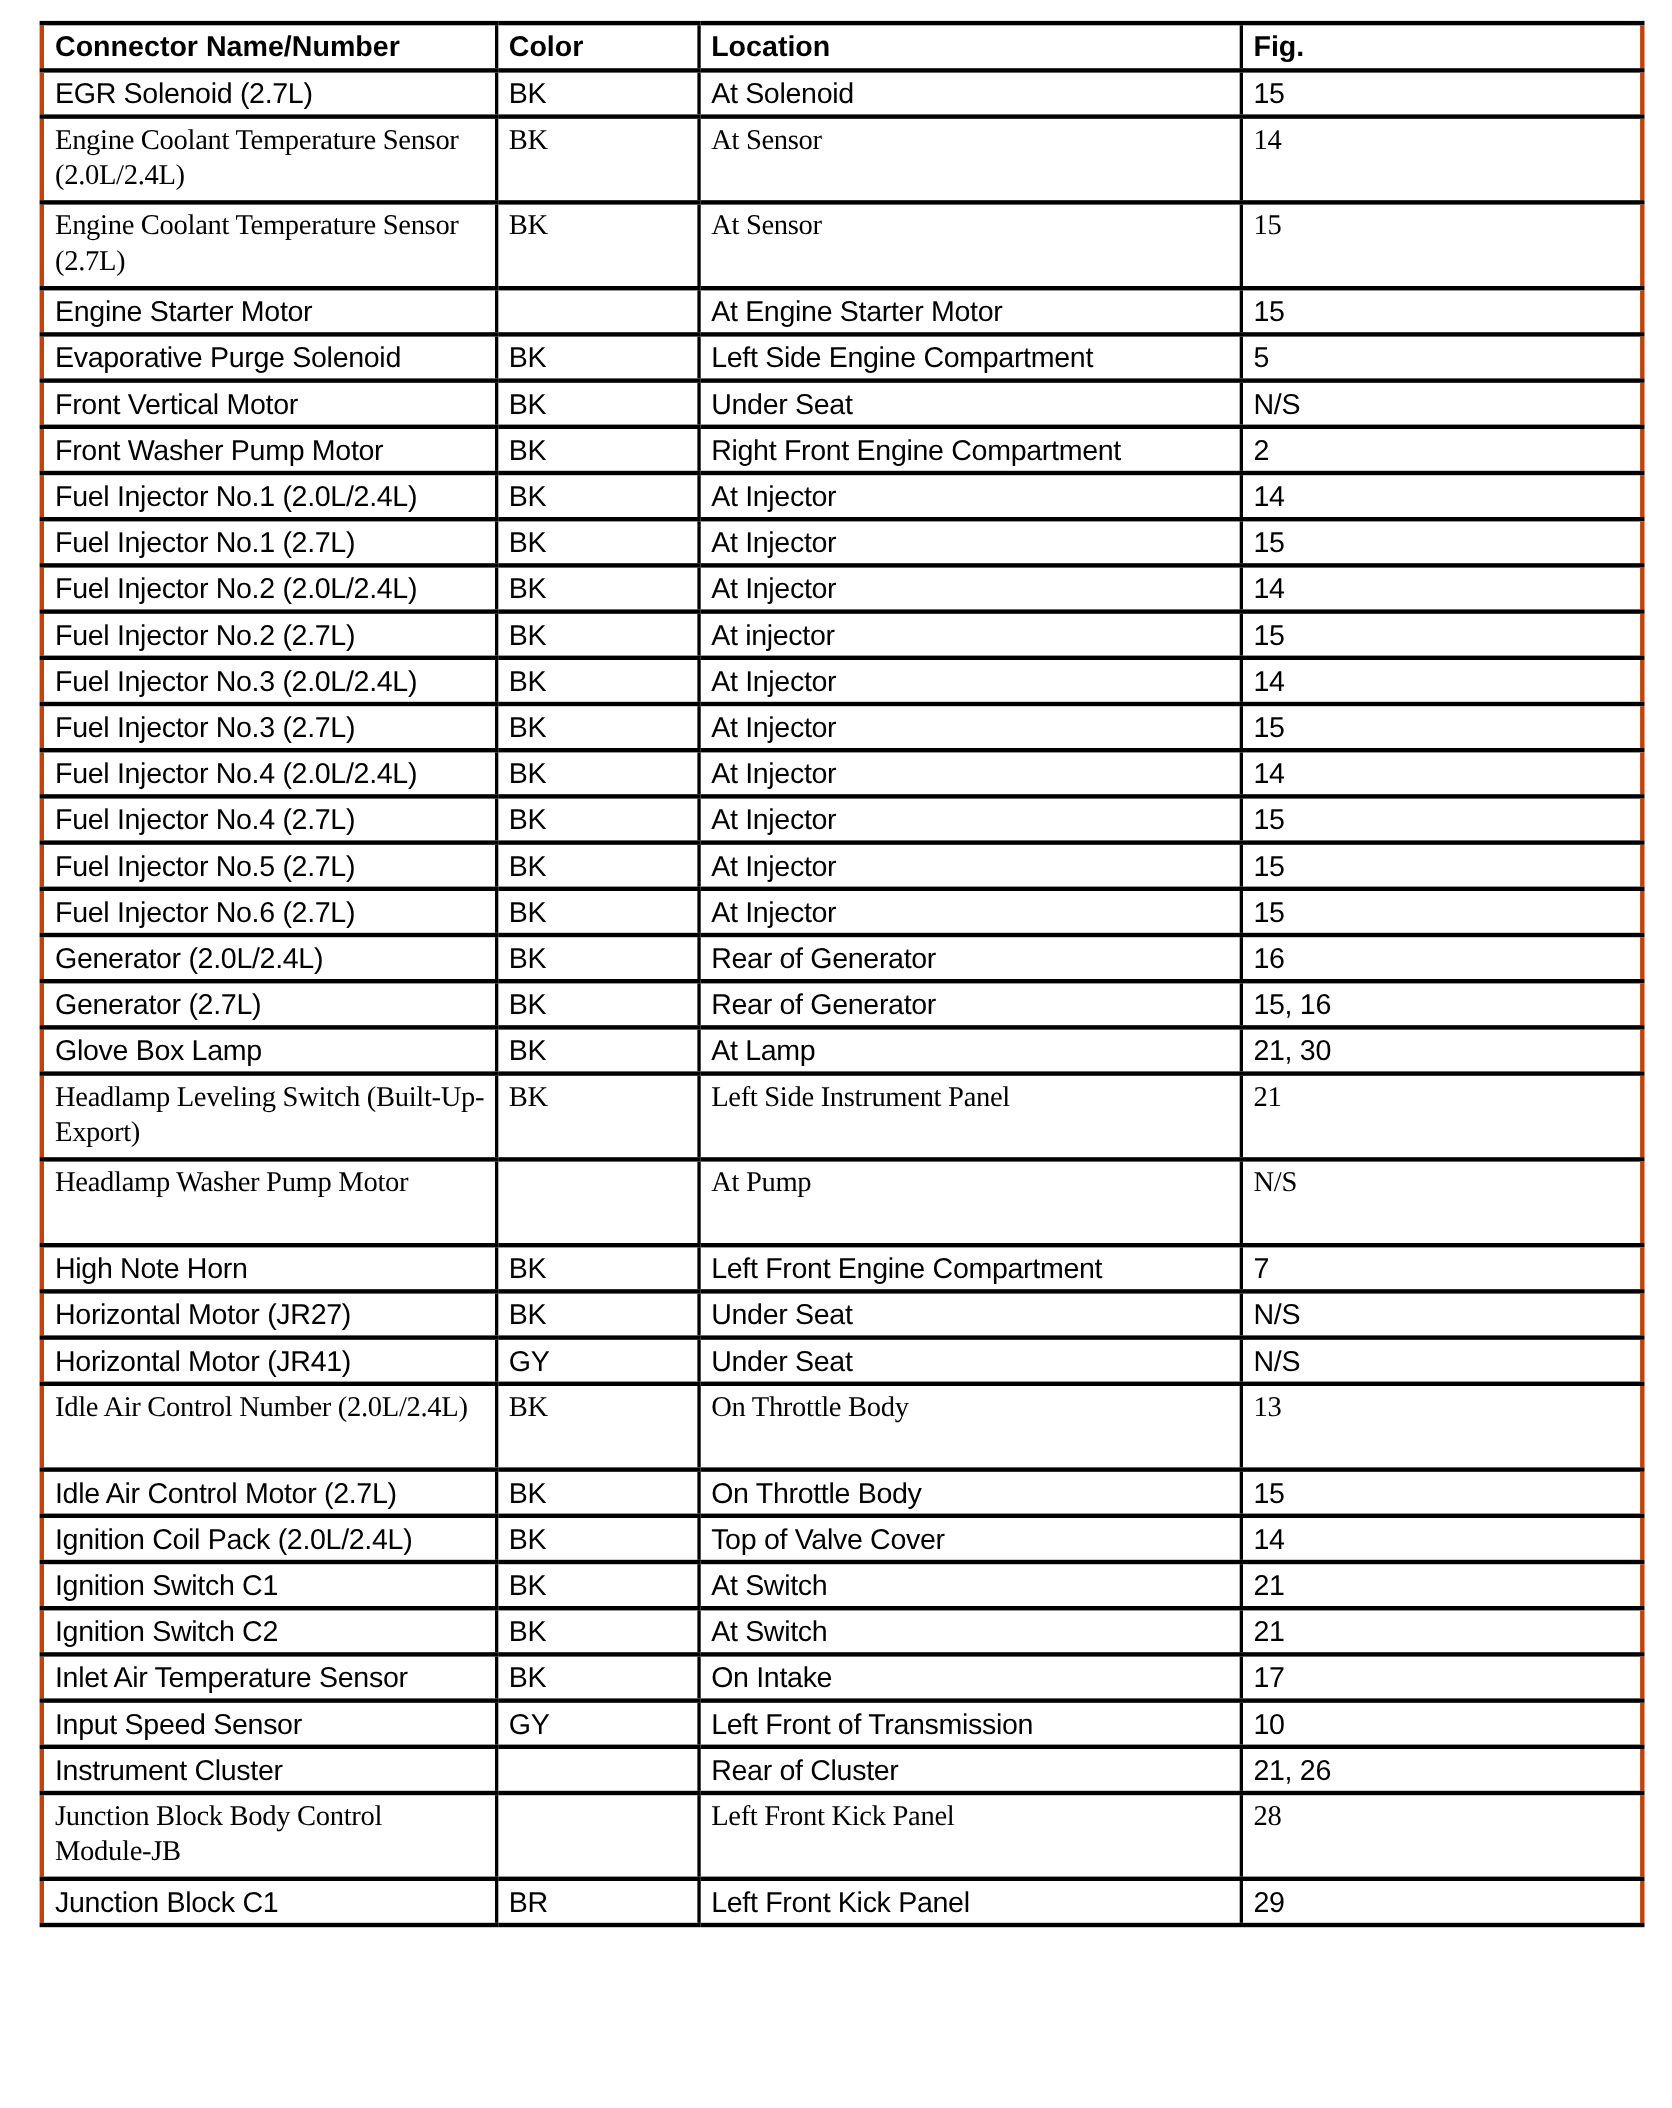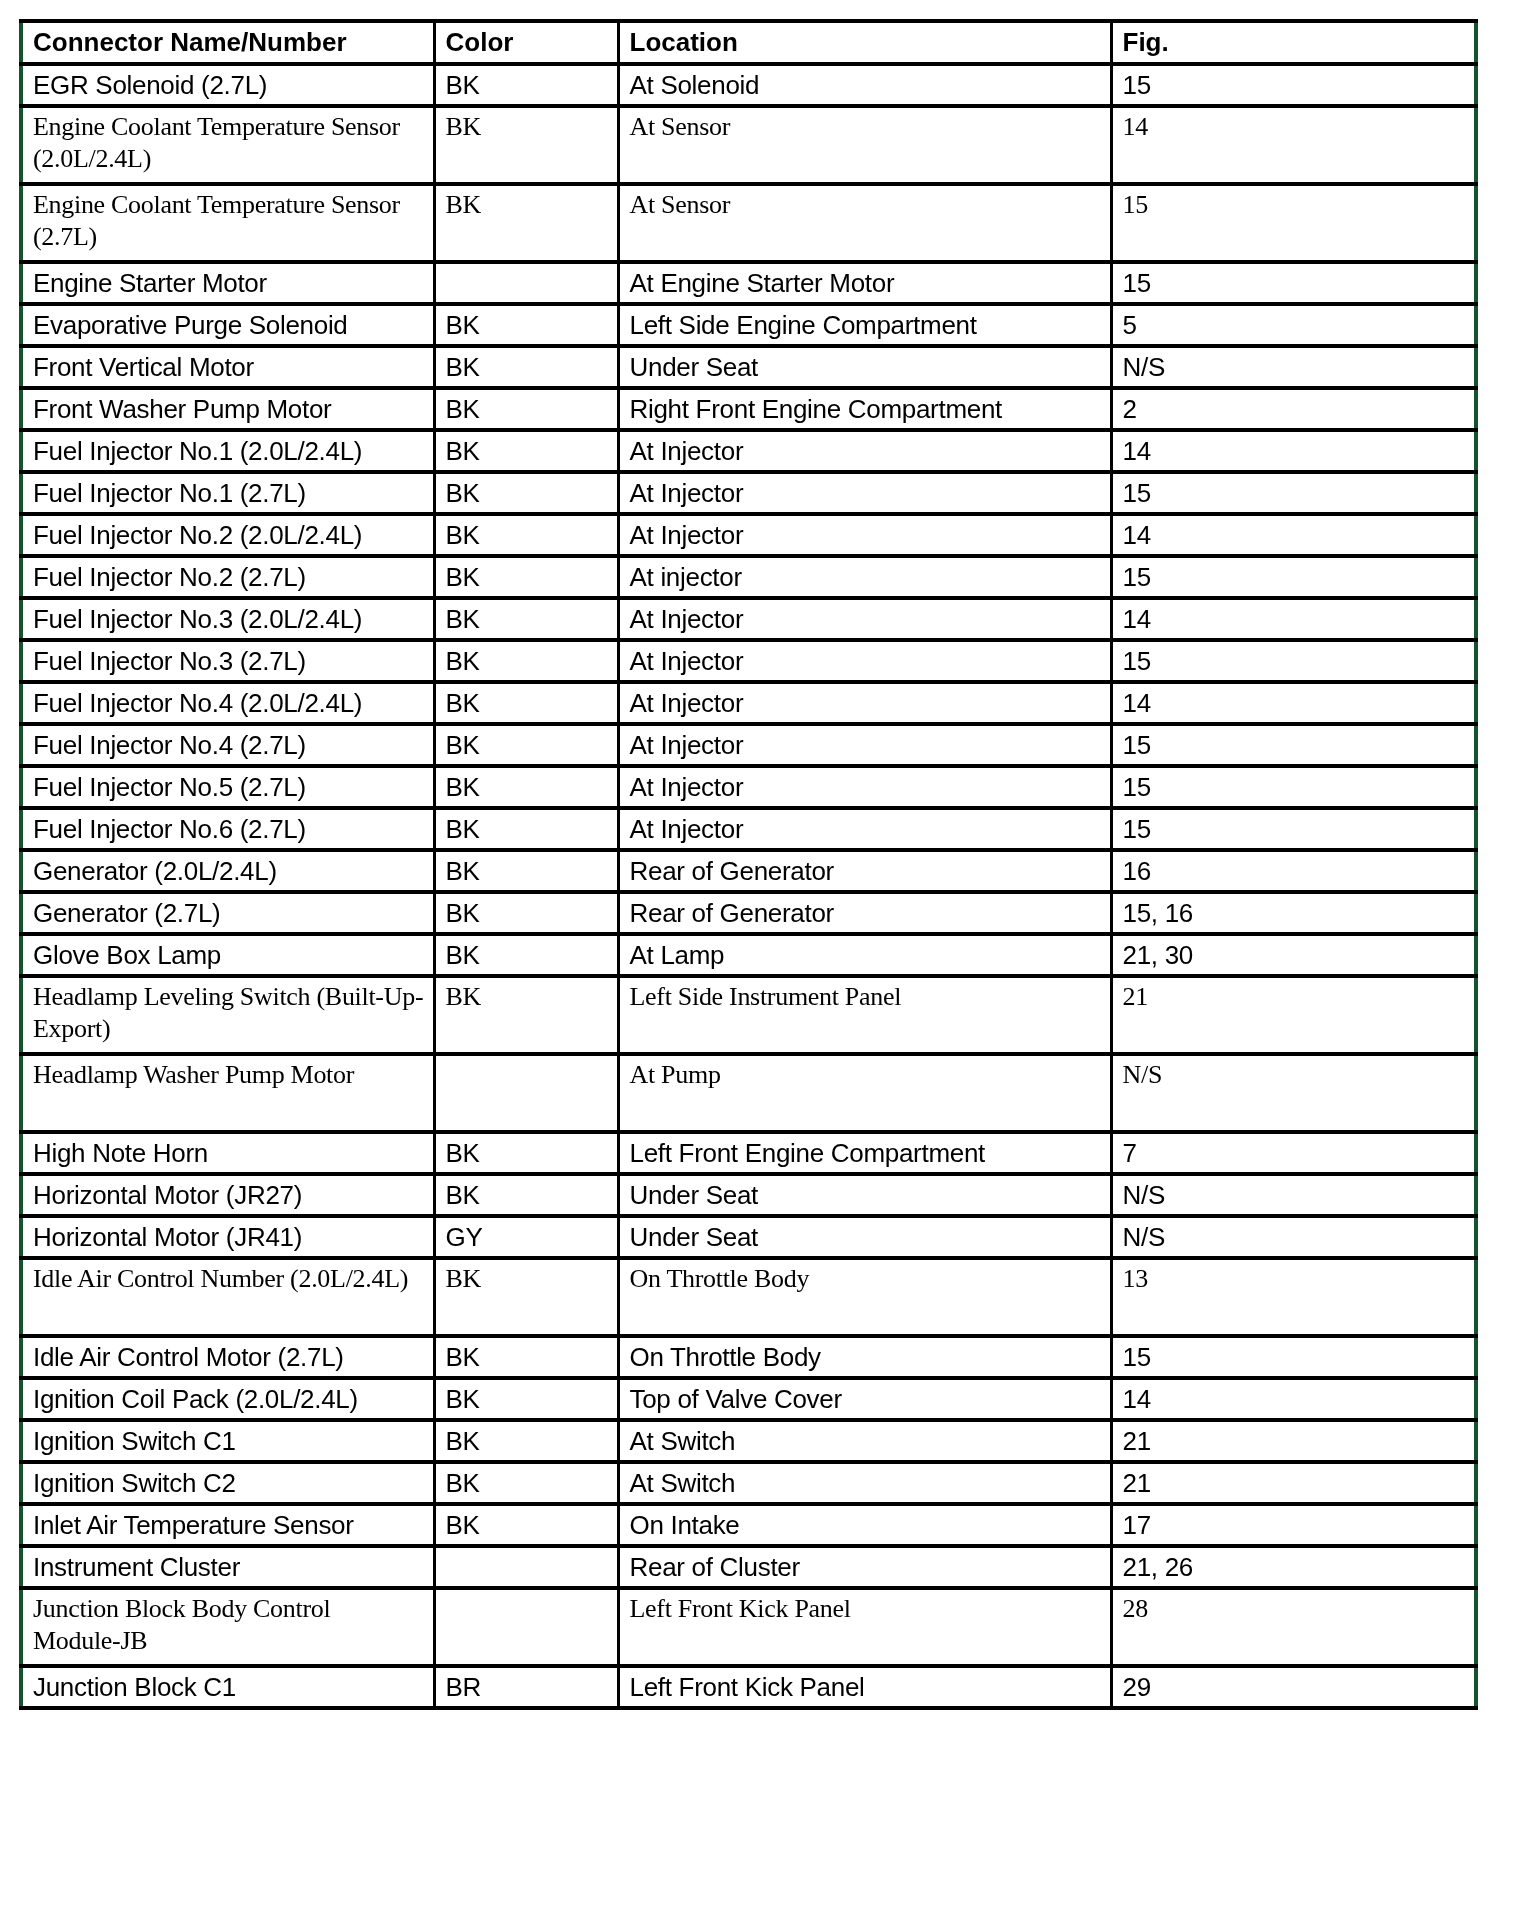--- a/index.html
+++ b/index.html
@@ -10,26 +10,26 @@
   body {
     width: 1520px;
     height: 1916px;
     position: relative;
     overflow: hidden;
     font-family: "Liberation Sans", sans-serif;
     color: #000000;
   }
   .conn-table {
     position: absolute;
-    left: 19px;
+    left: 36px;
     top: 19px;
     width: 1455px;
     border-collapse: collapse;
     table-layout: fixed;
-    border: 4px solid #14532d;
+    border: 4px solid #c2410c;
   }
   .conn-table col.c1 { width: 413px; }
   .conn-table col.c2 { width: 184px; }
   .conn-table col.c3 { width: 493px; }
   .conn-table col.c4 { width: 365px; }
   .conn-table th,
   .conn-table td {
     border-left: 3px solid #000;
     border-right: 3px solid #000;
     border-top: 4px solid #000;
@@ -249,20 +249,26 @@
       <td>At Switch</td>
       <td>21</td>
     </tr>
     <tr class="single">
       <td>Inlet Air Temperature Sensor</td>
       <td>BK</td>
       <td>On Intake</td>
       <td>17</td>
     </tr>
     <tr class="single">
+      <td>Input Speed Sensor</td>
+      <td>GY</td>
+      <td>Left Front of Transmission</td>
+      <td>10</td>
+    </tr>
+    <tr class="single">
       <td>Instrument Cluster</td>
       <td></td>
       <td>Rear of Cluster</td>
       <td>21, 26</td>
     </tr>
     <tr class="double">
       <td>Junction Block Body Control Module-JB</td>
       <td></td>
       <td>Left Front Kick Panel</td>
       <td>28</td>

